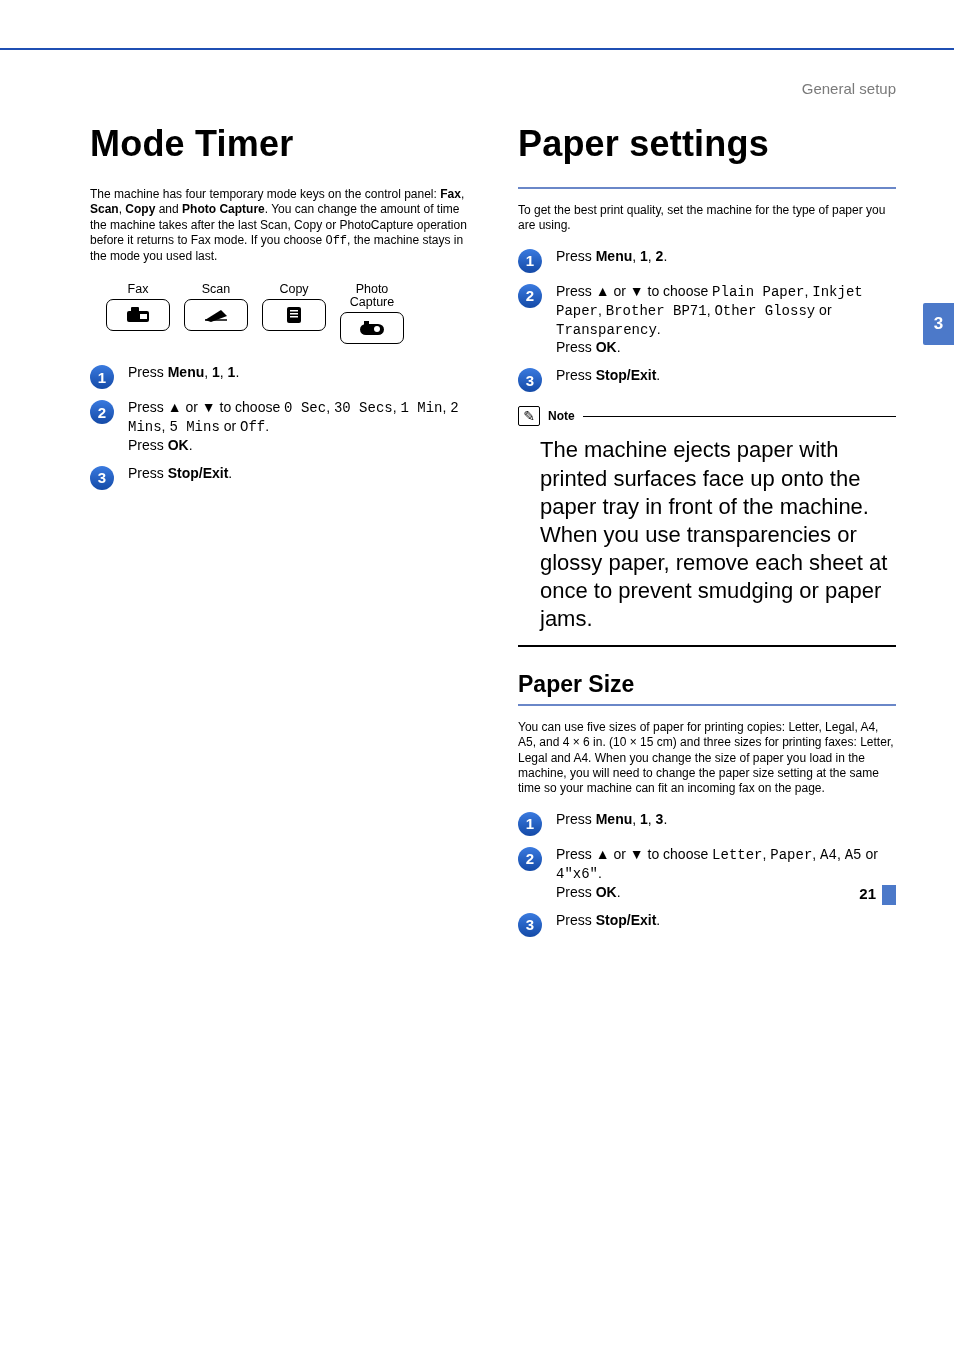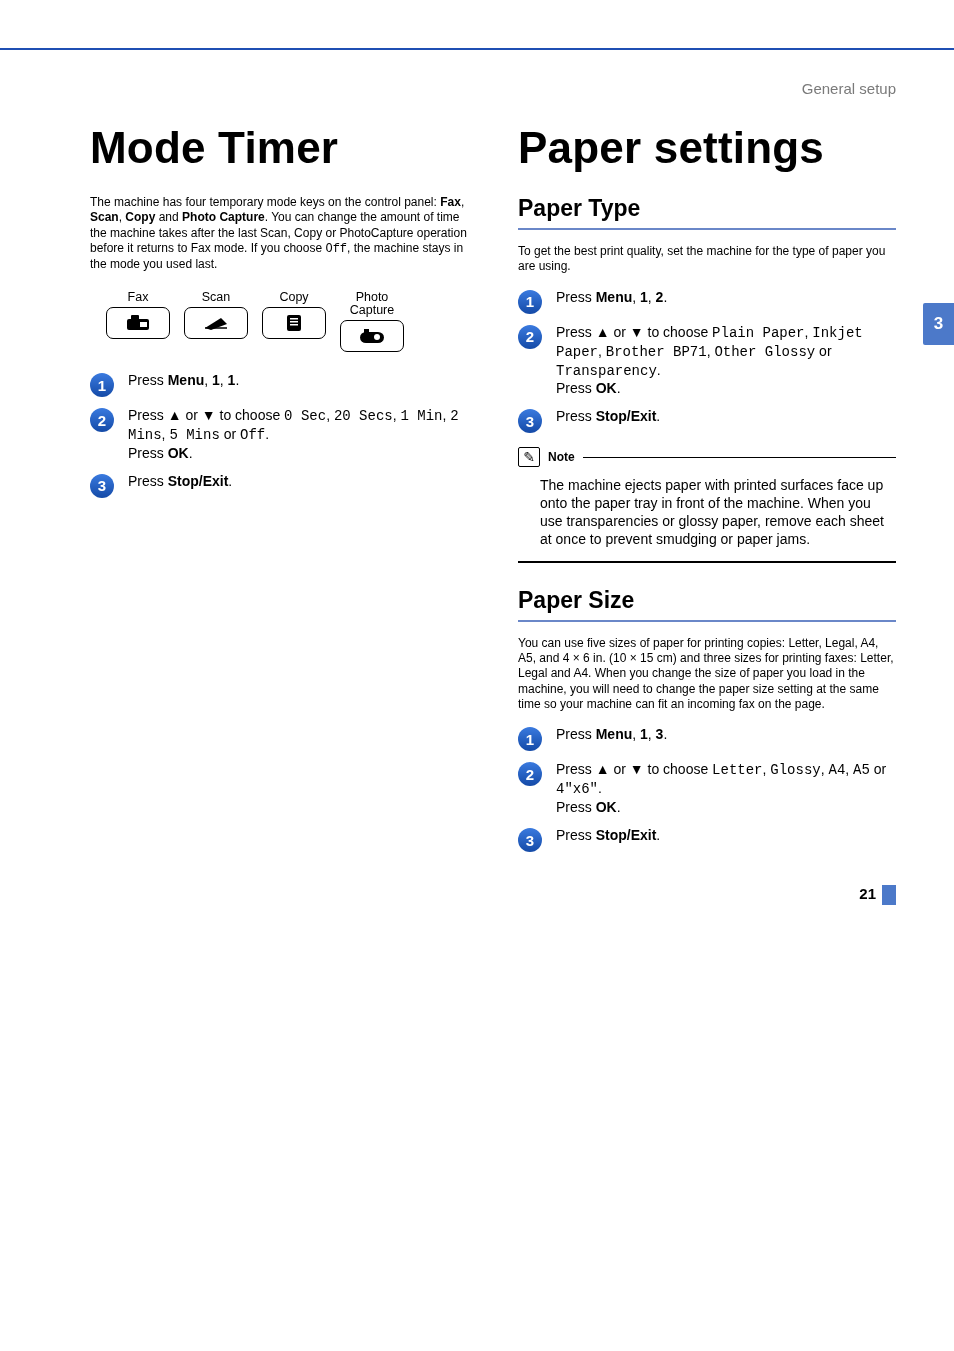--- a/index.html
+++ b/index.html
@@ -2,37 +2,37 @@
 <html><head>
 <meta charset="utf-8">
 <style>
   * { box-sizing: border-box; margin: 0; padding: 0; }
   html, body { width: 954px; height: 1351px; background: #fff; font-family: Arial, Helvetica, sans-serif; color: #000; }
   .page { width: 954px; height: 966px; position: relative; padding: 48px 58px 64px 90px; }
   .hairline { position: absolute; left: 0; right: 0; top: 48px; height: 2px; background: #1f4fb3; }
   .header-right { text-align: right; font-size: 15px; color: #7a7a7a; margin: 32px 0 26px 0; }
   .columns { display: flex; gap: 50px; }
   .col { flex: 1 1 0; }
-  h1 { font-size: 44px; font-weight: bold; margin-bottom: 22px; letter-spacing: .2px; }
+  h1 { font-size: 36px; font-weight: bold; margin-bottom: 22px; letter-spacing: .2px; }
   p.body { font-size: 12px; line-height: 1.28; margin-bottom: 14px; }
   .mono { font-family: "Courier New", Courier, monospace; }
   .panel-img { margin: 18px 0 20px 16px; }
   .panel-row { display: flex; gap: 14px; }
   .pbtn { width: 64px; }
   .plabel { text-align: center; font-size: 12.5px; margin-bottom: 3px; line-height: 1.05; }
   .pbox { width: 64px; height: 32px; border: 1.6px solid #000; border-radius: 7px; display: flex; align-items: center; justify-content: center; }
   .step { display: flex; align-items: flex-start; gap: 14px; margin: 10px 0 6px 0; }
   .step .txt { font-size: 14px; line-height: 1.28; }
   .bullet { width: 24px; height: 24px; border-radius: 50%; background: linear-gradient(#3a7adf,#144aa7); color: #fff; font-weight: bold; font-size: 15px; display: inline-flex; align-items: center; justify-content: center; flex: 0 0 24px; margin-top: 1px; }
   .h2 { font-size: 23px; font-weight: bold; margin-top: 4px; margin-bottom: 6px; }
   .rule-under { height: 2px; background: #6a87c8; margin-bottom: 14px; }
   .note-head { display: flex; align-items: center; gap: 8px; margin-top: 14px; }
   .note-head .lbl { font-size: 12px; font-weight: bold; }
   .note-head .nline { flex: 1; height: 1.6px; background: #000; }
-  .note-body { font-size: 14px; line-height: 1.28; padding: 10px 4px 12px 22px; }
+  .note-body { font-size: 22px; line-height: 1.28; padding: 10px 4px 12px 22px; }
   .note-end { height: 1.6px; background: #000; margin-bottom: 24px; }
   .tab3 { position: absolute; right: 0; top: 303px; width: 31px; height: 42px; background: #4c79c9; color: #fff; display: flex; align-items: center; justify-content: center; font-size: 17px; font-weight: bold; border-top-left-radius: 2px; border-bottom-left-radius: 2px; }
   .pagenum { position: absolute; right: 78px; bottom: 64px; font-size: 15px; font-weight: bold; text-align: center; }
   .pagebar { position: absolute; right: 58px; bottom: 61px; width: 14px; height: 20px; background: #4c79c9; }
   b { font-weight: bold; }
   .pencil { width: 22px; height: 20px; border: 1px solid #000; border-radius: 2px; display: inline-flex; align-items: center; justify-content: center; font-size: 14px; }
 </style>
 </head>
 <body>
 
@@ -97,35 +97,34 @@
       </div>
 
       <div class="step">
         <span class="bullet">1</span>
         <div class="txt"><span>Press </span><b>Menu</b><span>, </span><b>1</b><span>, </span><b>1</b><span>.</span></div>
       </div>
 
       <div class="step">
         <span class="bullet">2</span>
         <div class="txt">
-          <span>Press ▲ or ▼ to choose </span><span class="mono">0 Sec</span><span>, </span><span class="mono">20 Secs</span><span>, </span><span class="mono">1 Min</span><span>, </span><span class="mono">2 Mins</span><span>, </span><span class="mono">5 Mins</span><span> or </span><span class="mono">Off</span><span>.</span><br>
+          <span>Press ▲ or ▼ to choose </span><span class="mono">0 Sec</span><span>, </span><span class="mono">30 Secs</span><span>, </span><span class="mono">1 Min</span><span>, </span><span class="mono">2 Mins</span><span>, </span><span class="mono">5 Mins</span><span> or </span><span class="mono">Off</span><span>.</span><br>
           <span>Press </span><b>OK</b><span>.</span>
         </div>
       </div>
 
       <div class="step">
         <span class="bullet">3</span>
         <div class="txt"><span>Press </span><b>Stop/Exit</b><span>.</span></div>
       </div>
     </div>
 
     <div class="col">
       <h1>Paper settings</h1>
 
-      <div class="h2">Paper Type</div>
       <div class="rule-under"></div>
       <p class="body">To get the best print quality, set the machine for the type of paper you are using.</p>
 
       <div class="step">
         <span class="bullet">1</span>
         <div class="txt"><span>Press </span><b>Menu</b><span>, </span><b>1</b><span>, </span><b>2</b><span>.</span></div>
       </div>
       <div class="step">
         <span class="bullet">2</span>
         <div class="txt">
@@ -150,21 +149,21 @@
       <div class="rule-under"></div>
       <p class="body">You can use five sizes of paper for printing copies: Letter, Legal, A4, A5, and 4 × 6 in. (10 × 15 cm) and three sizes for printing faxes: Letter, Legal and A4. When you change the size of paper you load in the machine, you will need to change the paper size setting at the same time so your machine can fit an incoming fax on the page.</p>
 
       <div class="step">
         <span class="bullet">1</span>
         <div class="txt"><span>Press </span><b>Menu</b><span>, </span><b>1</b><span>, </span><b>3</b><span>.</span></div>
       </div>
       <div class="step">
         <span class="bullet">2</span>
         <div class="txt">
-          <span>Press ▲ or ▼ to choose </span><span class="mono">Letter</span><span>, </span><span class="mono">Glossy</span><span>, </span><span class="mono">A4</span><span>, </span><span class="mono">A5</span><span> or </span><span class="mono">4"x6"</span><span>.</span><br>
+          <span>Press ▲ or ▼ to choose </span><span class="mono">Letter</span><span>, </span><span class="mono">Paper</span><span>, </span><span class="mono">A4</span><span>, </span><span class="mono">A5</span><span> or </span><span class="mono">4"x6"</span><span>.</span><br>
           <span>Press </span><b>OK</b><span>.</span>
         </div>
       </div>
       <div class="step">
         <span class="bullet">3</span>
         <div class="txt"><span>Press </span><b>Stop/Exit</b><span>.</span></div>
       </div>
     </div>
   </div>
 

